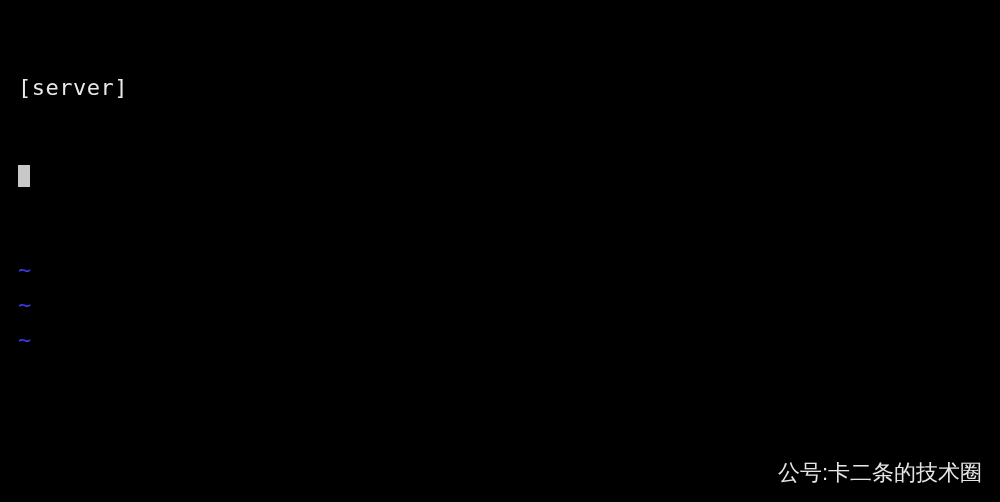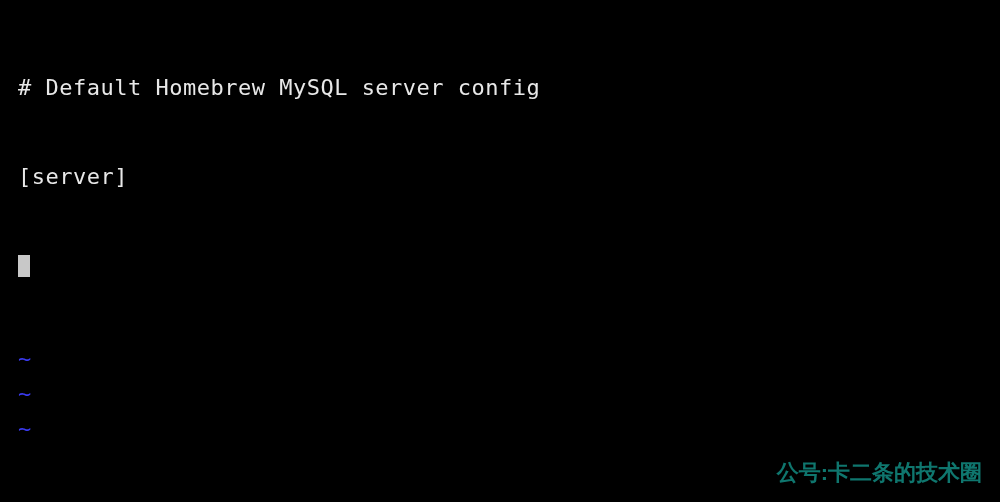--- a/index.html
+++ b/index.html
@@ -37,29 +37,28 @@
       width: 12px;
       height: 22px;
       background: #c8c8c8;
       vertical-align: text-bottom;
       margin-bottom: 2px;
     }
     .watermark {
       position: absolute;
       bottom: 14px;
       right: 18px;
-      color: #0f766e;
+      color: #e5e5e5;
       font-family: "PingFang SC", "Microsoft YaHei", sans-serif;
       font-size: 22px;
-      font-weight: 700;
+      font-weight: 400;
     }
   </style>
 </head>
 <body>
 
 <div class="editor-content">
-  <div class="code-line"># Default Homebrew MySQL server config</div>
   <div class="code-line">[server]</div>
   <div class="code-line"><span class="cursor"></span></div>
   <div id="tilde-container"><div class="tilde-line">~</div><div class="tilde-line">~</div><div class="tilde-line">~</div></div>
 </div>
 
 <div class="watermark">公号:卡二条的技术圈</div>
 
 </body></html>

